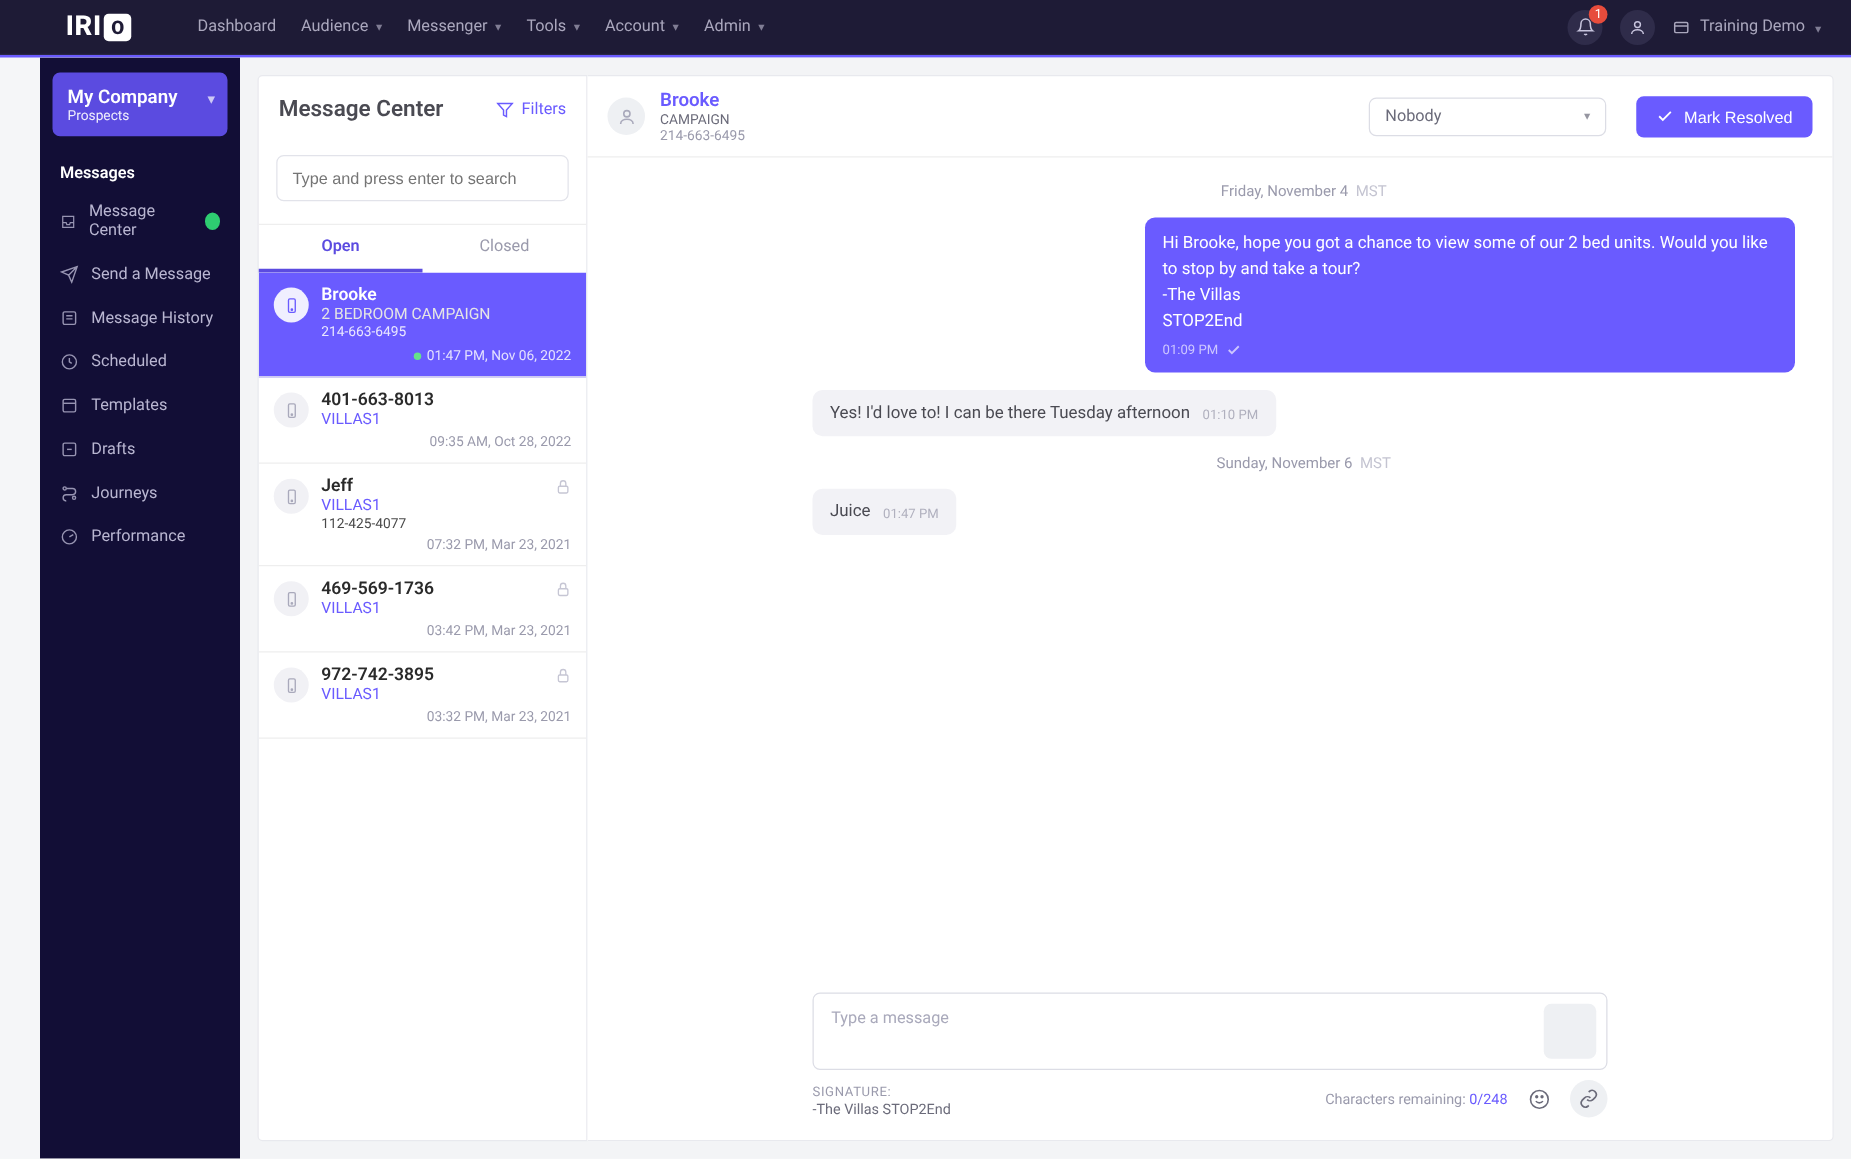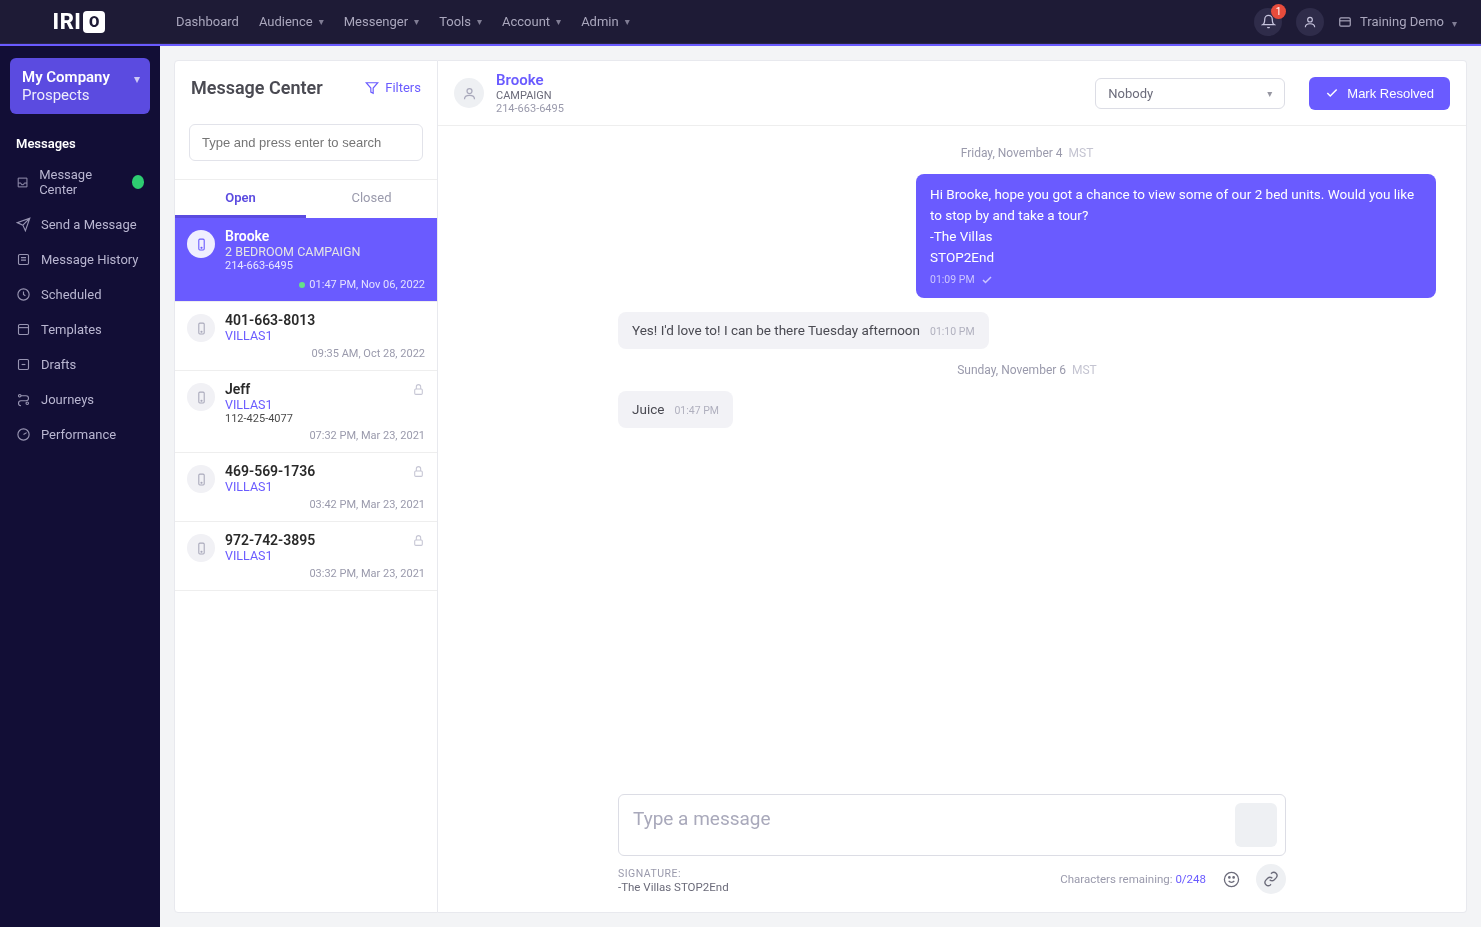--- a/index.html
+++ b/index.html
@@ -3,37 +3,37 @@
 <meta charset="utf-8">
 <style>
   * { box-sizing: border-box; margin: 0; padding: 0; }
   html, body { height: 100%; font-family: -apple-system, BlinkMacSystemFont, "Segoe UI", Roboto, sans-serif; background:#f5f6f8; color:#2a2a2a; }
   body { display:flex; flex-direction:column; }
 
   
   .topnav { height:44px; background:#1e1b36; display:flex; align-items:center; padding:0 24px 0 0; color:#aaa7bd; font-size:13px; border-bottom:1px solid #2a2746;}
   .logo { width:158px; display:flex; align-items:center; justify-content:center; color:#fff; font-weight:800; font-size:22px; letter-spacing:0.5px;}
   .logo .sq { display:inline-flex; width:22px; height:22px; background:#fff; color:#1e1b36; border-radius:4px; align-items:center; justify-content:center; font-size:15px; font-weight:900; margin-left:2px;}
-  .navlinks { display:flex; gap:20px; margin-left:18px;}
+  .navlinks { display:flex; gap:20px; }
   .navlinks .item { display:flex; align-items:center; gap:6px; cursor:pointer; height:44px;}
   .chev { font-size:10px; opacity:.7;}
   .topright { margin-left:auto; display:flex; align-items:center; gap:14px;}
   .iconcircle { width:28px; height:28px; border-radius:50%; background:#2f2c4a; display:flex; align-items:center; justify-content:center; color:#c7c4dd; position:relative; cursor:pointer;}
   .badge { position:absolute; top:-4px; right:-4px; background:#e74c3c; color:#fff; font-size:10px; border-radius:50%; width:15px; height:15px; display:flex; align-items:center; justify-content:center;}
   .demo { display:flex; align-items:flex-end; gap:8px; cursor:pointer;}
 
   
   .accentbar { height:2px; background:#6a5bff;}
 
   
-  .bodywrap { flex:1; display:flex; overflow:hidden;}
+  .bodywrap { flex:1; display:flex; overflow:hidden;padding-left:32px;}
   .sidebar { width:160px; background:#120e36; color:#c3c0d9; display:flex; flex-direction:column; padding:8px 6px; font-size:13px;}
   .company { margin:4px; background:#5b4be0; color:#fff; border-radius:6px; padding:10px 12px; position:relative; cursor:pointer;}
   .company .t { font-weight:600; font-size:15px;}
-  .company .s { font-size:15px; opacity:.9;}
+  .company .s { font-size:11px; opacity:.9;}
   .company .chev { position:absolute; right:10px; top:14px; font-size:12px;}
   .sbhead { padding:18px 10px 6px; color:#fff; font-weight:600; font-size:13px;}
   .sbul { list-style:none; display:flex; flex-direction:column;}
   .sbul li { display:flex; align-items:center; gap:10px; padding:10px 10px; border-radius:4px; cursor:pointer; font-size:13px; color:#b9b6d1;}
   .sbul li svg { opacity:.8;}
   .dotgreen { width:14px; height:14px; border-radius:50%; background:#2ecc71; margin-left:auto;}
 
   
   .main { flex:1; background:#f3f4f6; display:flex; padding:14px; gap:0;}
   .panel-left { width:264px; background:#fff; border:1px solid #e8e9ee; border-radius:4px 0 0 4px; display:flex; flex-direction:column;}
@@ -79,21 +79,21 @@
   .msgrow.out { justify-content:flex-end;}
   .bubble { max-width:520px; padding:10px 14px; border-radius:8px; font-size:13.5px; line-height:1.55; position:relative;}
   .msgrow.out .bubble { background:#6a5bff; color:#fff;}
   .msgrow.in .bubble { background:#f2f2f6; color:#4a4a52; padding:8px 14px;}
   .msgmeta { font-size:10.5px; opacity:.85; margin-top:4px; display:flex; align-items:center; gap:6px;}
   .msgrow.out .msgmeta { color:#ded9ff;}
   .msgrow.in .bubble { display:flex; align-items:center; gap:10px;}
   .msgrow.in .msgmeta { color:#a5a5b5; font-size:10.5px;}
 
   .composerwrap { padding:0 180px 18px 180px; display:flex; flex-direction:column; gap:8px;}
-  .composer { border:1px solid #dcdde5; border-radius:6px; min-height:62px; padding:12px 52px 12px 14px; font-size:19px; color:#6b6b7a; position:relative;}
+  .composer { border:1px solid #dcdde5; border-radius:6px; min-height:62px; padding:12px 52px 12px 14px; font-size:13px; color:#6b6b7a; position:relative;}
   .sendbtn { position:absolute; right:8px; top:8px; bottom:8px; width:42px; background:#eef0f3; border-radius:6px;}
   .composefooter { display:flex; justify-content:space-between; align-items:flex-end; font-size:11.5px; color:#9a9aac;}
   .sigblock .lbl { font-size:10.5px; letter-spacing:.5px;}
   .sigblock .sig { color:#6b6b7a;}
   .rightfoot { display:flex; align-items:center; gap:10px;}
   .smicon { width:30px; height:30px; border-radius:50%; display:flex; align-items:center; justify-content:center; color:#6b6b7a; cursor:pointer;}
   .smicon.active { background:#eef0f3;}
   svg { display:block;}
 </style>
 </head>

